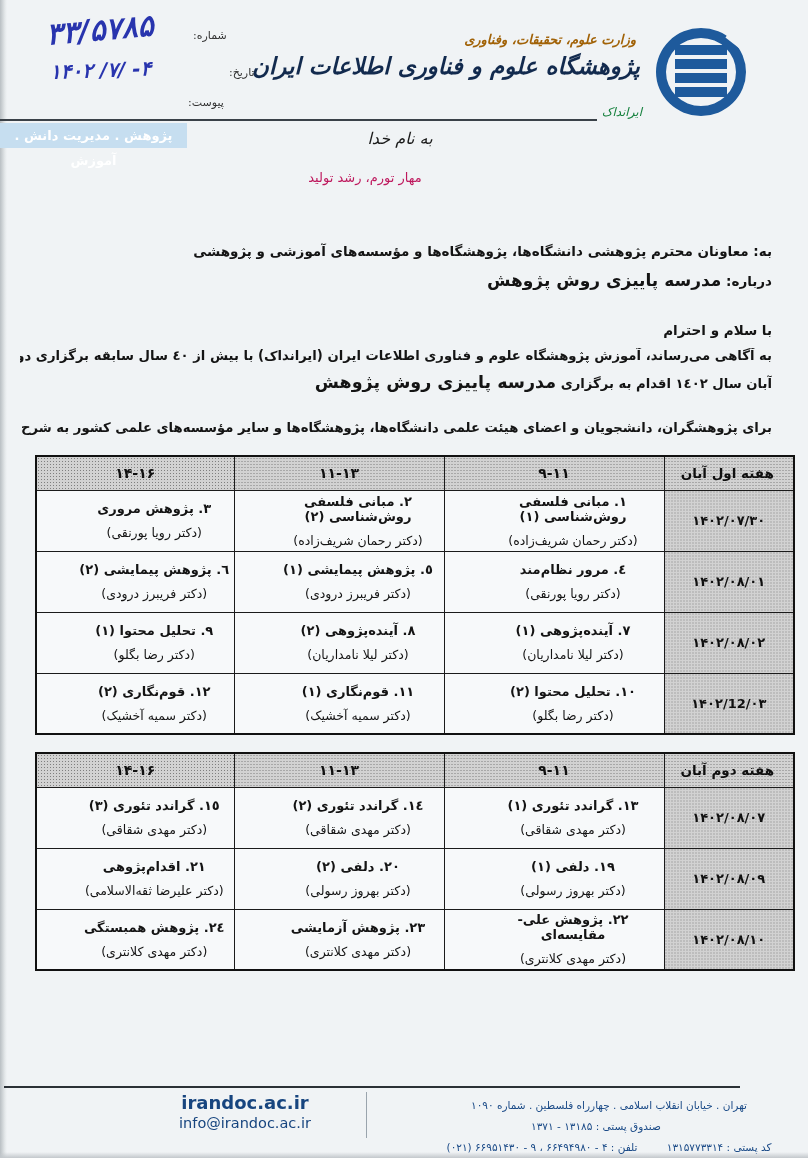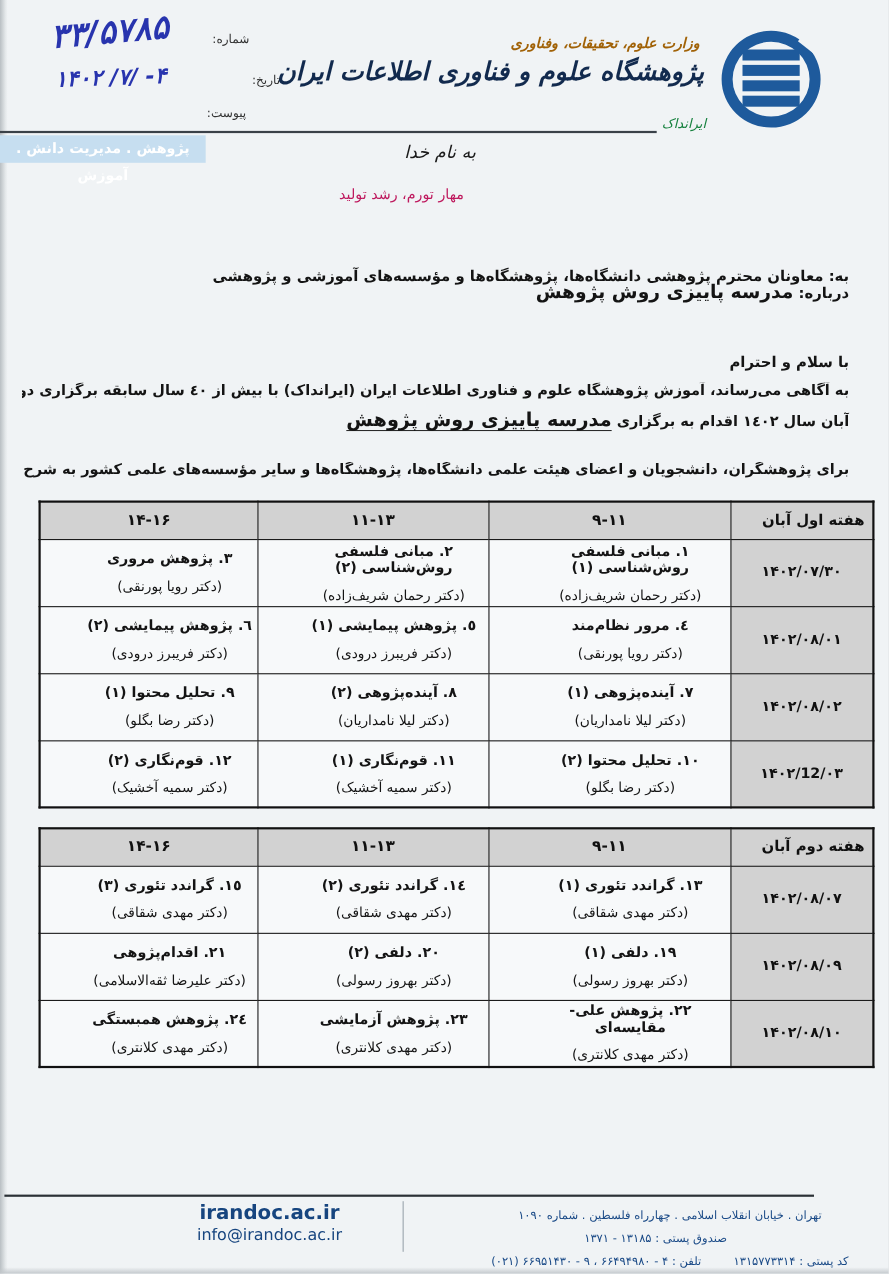--- a/index.html
+++ b/index.html
@@ -38,41 +38,41 @@
   .stamp{position:absolute;top:123px;left:0;width:187px;height:25px;background:#c6def0;
     color:#ffffff;font-weight:bold;font-size:13px;line-height:25px;text-align:center;}
   .bismillah{position:absolute;top:129px;left:330px;width:140px;text-align:center;
     font-family:"DejaVu Serif",serif;font-style:italic;font-size:16px;color:#1a1a1a;}
   .slogan{position:absolute;top:170px;left:290px;width:150px;text-align:center;
     font-size:13px;color:#be185d;}
 
   
   .line{position:absolute;right:36px;left:20px;white-space:nowrap;overflow:hidden;}
   .to-line{top:243px;font-weight:bold;font-size:13.5px;}
-  .subject-line{top:256px;font-weight:bold;font-size:13.5px;}
+  .subject-line{top:270px;font-weight:bold;font-size:13.5px;}
   .subject-line .subject{font-size:17px;}
   .greeting{top:322px;font-weight:bold;font-size:13.5px;}
   .body1{top:348px;font-weight:600;font-size:13.2px;}
   .body2{top:372px;font-weight:600;font-size:13.2px;}
   .body2 .hl{font-weight:bold;font-size:17.5px;text-decoration:underline;text-underline-offset:4px;}
   .body3{top:420px;font-weight:600;font-size:13.2px;}
 
   
   table.sched{position:absolute;left:35px;width:758px;border-collapse:collapse;
     table-layout:fixed;direction:rtl;border:2px solid #111;}
   .sched th,.sched td{border:1.5px solid #1b1b1b;padding:0 4px;vertical-align:middle;}
   .sched thead tr{height:34px;}
   .sched tbody tr{height:61px;}
   .gray{
     background-color:#d2d2d2;
     background-image:radial-gradient(circle,rgba(45,45,45,.5) 22%,rgba(0,0,0,0) 24%);
     background-size:3px 3px;
   }
   .sched th{font-size:14px;font-weight:bold;text-align:center;color:#101010;}
-  .sched th.wk{text-align:right;padding-right:7px;font-size:13.5px;margin-left:48px;}
+  .sched th.wk{padding-right:7px;font-size:13.5px;margin-left:48px;}
   .sched td.date{font-size:13px;font-weight:600;text-align:center;color:#101010;}
   .sched td.cell{background:#f7f9fa;text-align:center;padding-left:42px;}
   .ct{font-weight:bold;font-size:13px;margin-bottom:9px;}
   .tc{font-size:12.5px;}
   .t1{top:455px;} .t2{top:752px;}
 
   
   .foot-line{position:absolute;top:1086px;left:4px;width:736px;height:1.5px;background:#2b3136;}
   .foot-left{position:absolute;top:1092px;left:140px;width:210px;text-align:center;direction:ltr;}
   .foot-web{font-weight:bold;font-size:18px;color:#17457f;}

